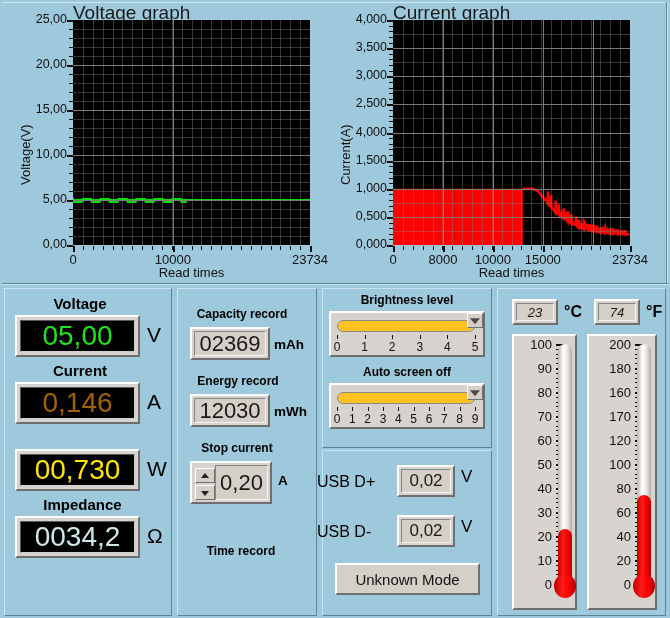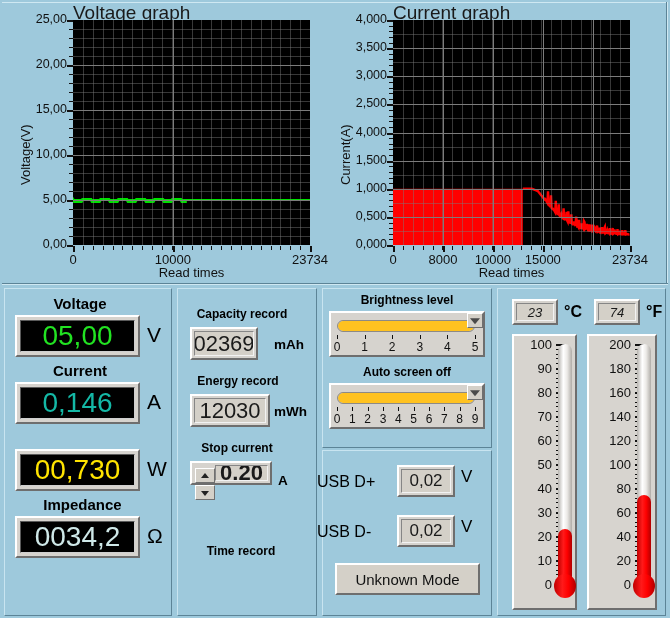--- a/index.html
+++ b/index.html
@@ -561,21 +561,21 @@
       <div class="lcd-outer" style="left:10px;top:26px;width:125px;height:42px;">
         <div class="lcd-inner">
           <span class="lcd-text" id="lcd-v" style="color: rgb(34, 227, 34);">05,00</span>
         </div>
       </div>
       <div class="unit" style="left:142px;top:34px;">V</div>
 
       <div class="plabel" style="left:0px;top:73px;width:150px;font-size:15px;">Current</div>
       <div class="lcd-outer" style="left:10px;top:93px;width:125px;height:42px;">
         <div class="lcd-inner">
-          <span class="lcd-text" id="lcd-c" style="color: #14b8a6;">0,146</span>
+          <span class="lcd-text" id="lcd-c" style="color: #a16207;">0,146</span>
         </div>
       </div>
       <div class="unit" style="left:142px;top:101px;">A</div>
 
       <div class="lcd-outer" style="left:10px;top:160px;width:125px;height:42px;">
         <div class="lcd-inner">
           <span class="lcd-text" id="lcd-p" style="color: rgb(255, 228, 0);">00,730</span>
         </div>
       </div>
       <div class="unit" style="left:142px;top:168px;">W</div>
@@ -585,37 +585,37 @@
         <div class="lcd-inner">
           <span class="lcd-text" id="lcd-z" style="color: rgb(207, 232, 232);">0034,2</span>
         </div>
       </div>
       <div class="unit" style="left:142px;top:235px;">Ω</div>
     </div>
 
     <div class="grouppanel" style="left:177px;top:2px;width:140px;height:328px;">
 
       <div class="plabel" style="left:4px;top:18px;width:120px;">Capacity record</div>
-      <div class="vbox-outer" style="left:12px;top:38px;width:68px;height:33px;">
+      <div class="vbox-outer" style="left:12px;top:38px;width:80px;height:33px;">
         <div class="vbox-inner">
           <span class="vbox-text">02369</span>
         </div>
       </div>
       <div class="unit-sm" style="left:96px;top:48px;">mAh</div>
 
       <div class="plabel" style="left:0px;top:85px;width:120px;">Energy record</div>
       <div class="vbox-outer" style="left:12px;top:105px;width:80px;height:33px;">
         <div class="vbox-inner">
           <span class="vbox-text">12030</span>
         </div>
       </div>
       <div class="unit-sm" style="left:96px;top:115px;">mWh</div>
 
       <div class="plabel" style="left:0px;top:152px;width:118px;">Stop current</div>
-      <div class="vbox-outer" style="left:12px;top:172px;width:82px;height:24px;font-weight:bold;">
+      <div class="vbox-outer" style="left:12px;top:172px;width:82px;height:43px;">
         <div class="spin-arrows">
           <div class="spin-btn up">
             <span class="tri up"></span>
           </div>
           <div class="spin-btn dn">
             <span class="tri dn"></span>
           </div>
         </div>
         <div class="vbox-inner" style="margin-left:21px;width:calc(100% - 21px);">
           <span class="vbox-text">0,20</span>
@@ -809,21 +809,21 @@
             <div class="tk" style="left:46px;top:41.6px;"></div>
             <div class="tk" style="left:46px;top:46.4px;"></div>
             <div class="tk" style="left:46px;top:51.2px;"></div>
             <div class="tk major" style="left:46px;top:56px;"></div>
             <div class="tnum" style="left:0px;top:56px;width:42px;">160</div>
             <div class="tk" style="left:46px;top:60.8px;"></div>
             <div class="tk" style="left:46px;top:65.6px;"></div>
             <div class="tk" style="left:46px;top:70.4px;"></div>
             <div class="tk" style="left:46px;top:75.2px;"></div>
             <div class="tk major" style="left:46px;top:80px;"></div>
-            <div class="tnum" style="left:0px;top:80px;width:42px;">140</div>
+            <div class="tnum" style="left:0px;top:80px;width:42px;">170</div>
             <div class="tk" style="left:46px;top:84.8px;"></div>
             <div class="tk" style="left:46px;top:89.6px;"></div>
             <div class="tk" style="left:46px;top:94.4px;"></div>
             <div class="tk" style="left:46px;top:99.2px;"></div>
             <div class="tk major" style="left:46px;top:104px;"></div>
             <div class="tnum" style="left:0px;top:104px;width:42px;">120</div>
             <div class="tk" style="left:46px;top:108.8px;"></div>
             <div class="tk" style="left:46px;top:113.6px;"></div>
             <div class="tk" style="left:46px;top:118.4px;"></div>
             <div class="tk" style="left:46px;top:123.2px;"></div>

